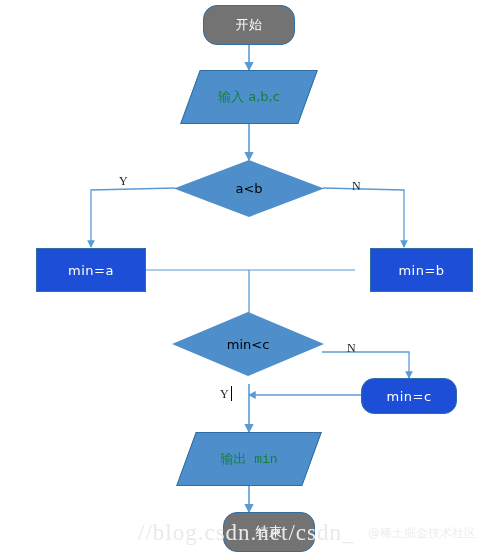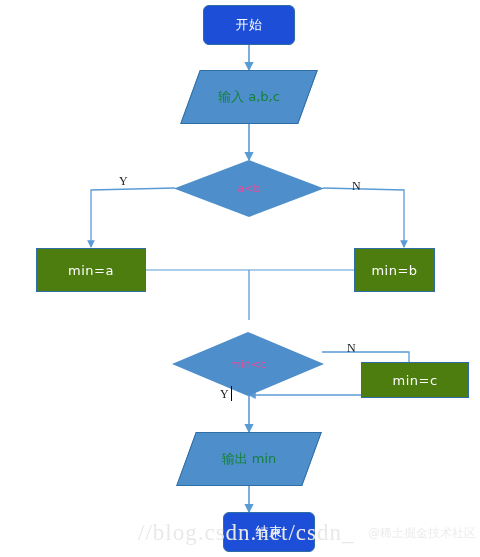--- a/index.html
+++ b/index.html
@@ -22,26 +22,26 @@
     display: flex;
     align-items: center;
     justify-content: center;
     color: #ffffff;
     font-size: 13px;
     letter-spacing: 0.5px;
     box-sizing: border-box;
     user-select: none;
   }
   .terminator {
+    background: #737373;
+    border: 1px solid #2f6ea5;
+    border-radius: 14px;
+  }
+  .process {
     background: #1d4ed8;
-    border: 1px solid #2f6ea5;
-    border-radius: 6px;
-  }
-  .process {
-    background: #4d7c0f;
     border: 1px solid #2f6ea5;
     text-align: right;
   }
   .io-wrap {
     position: absolute;
   }
   .io-shape {
     position: absolute;
     left: 0;
     top: 0;
@@ -79,22 +79,22 @@
   }
   .decision-label {
     position: absolute;
     left: 0;
     top: 0;
     width: 100%;
     height: 100%;
     display: flex;
     align-items: center;
     justify-content: center;
-    color: #ec4899;
-    font-size: 11px;
+    color: #000000;
+    font-size: 13px;
     user-select: none;
   }
   .edge-label {
     position: absolute;
     color: #1a1a1a;
     font-size: 12px;
     font-family: "Liberation Serif", "DejaVu Serif", serif;
     user-select: none;
   }
   .caret {
@@ -171,38 +171,38 @@
     <div class="decision-label">a&lt;b</div>
   </div>
 
   <div class="edge-label" style="left:119px; top:174px;">Y</div>
   <div class="edge-label" style="left:352px; top:179px;">N</div>
 
   <div class="node process" style="left:36px; top:248px; width:110px; height:44px;">
     <span>min=a</span>
   </div>
 
-  <div class="node process" style="left:354px; top:248px; width:81px; height:44px;">
+  <div class="node process" style="left:370px; top:248px; width:103px; height:44px;">
     <span>min=b</span>
   </div>
 
-  <div class="decision-wrap" style="left:172px; top:332px; width:152px; height:64px;">
+  <div class="decision-wrap" style="left:172px; top:312px; width:152px; height:64px;">
     <div class="decision-shape"></div>
     <div class="decision-label">min&lt;c</div>
   </div>
 
   <div class="edge-label" style="left:347px; top:341px;">N</div>
   <div class="edge-label" style="left:220px; top:387px;">Y</div>
   <div class="caret" style="left:231px; top:386px;"></div>
 
-  <div class="node process" style="left:361px; top:362px; width:108px; height:36px;">
+  <div class="node process" style="left:361px; top:378px; width:96px; height:36px;border-radius:13px;">
     <span>min=c</span>
   </div>
 
-  <div class="io-wrap" style="left:186px; top:432px; width:126px; height:54px;">
+  <div class="io-wrap" style="left:186px; top:432px; width:126px; height:54px;font-family:Liberation Mono, monospace;">
     <div class="io-shape"></div>
     <div class="io-label">输出 min</div>
   </div>
 
   <div class="node terminator" style="left:215px; top:512px; width:92px; height:40px;margin-left:8px;">
     <span>结束</span>
   </div>
 
   <div class="wm wm-url">//blog.csdn.net/csdn_</div>
   <div class="wm wm-tag">@稀土掘金技术社区</div>

